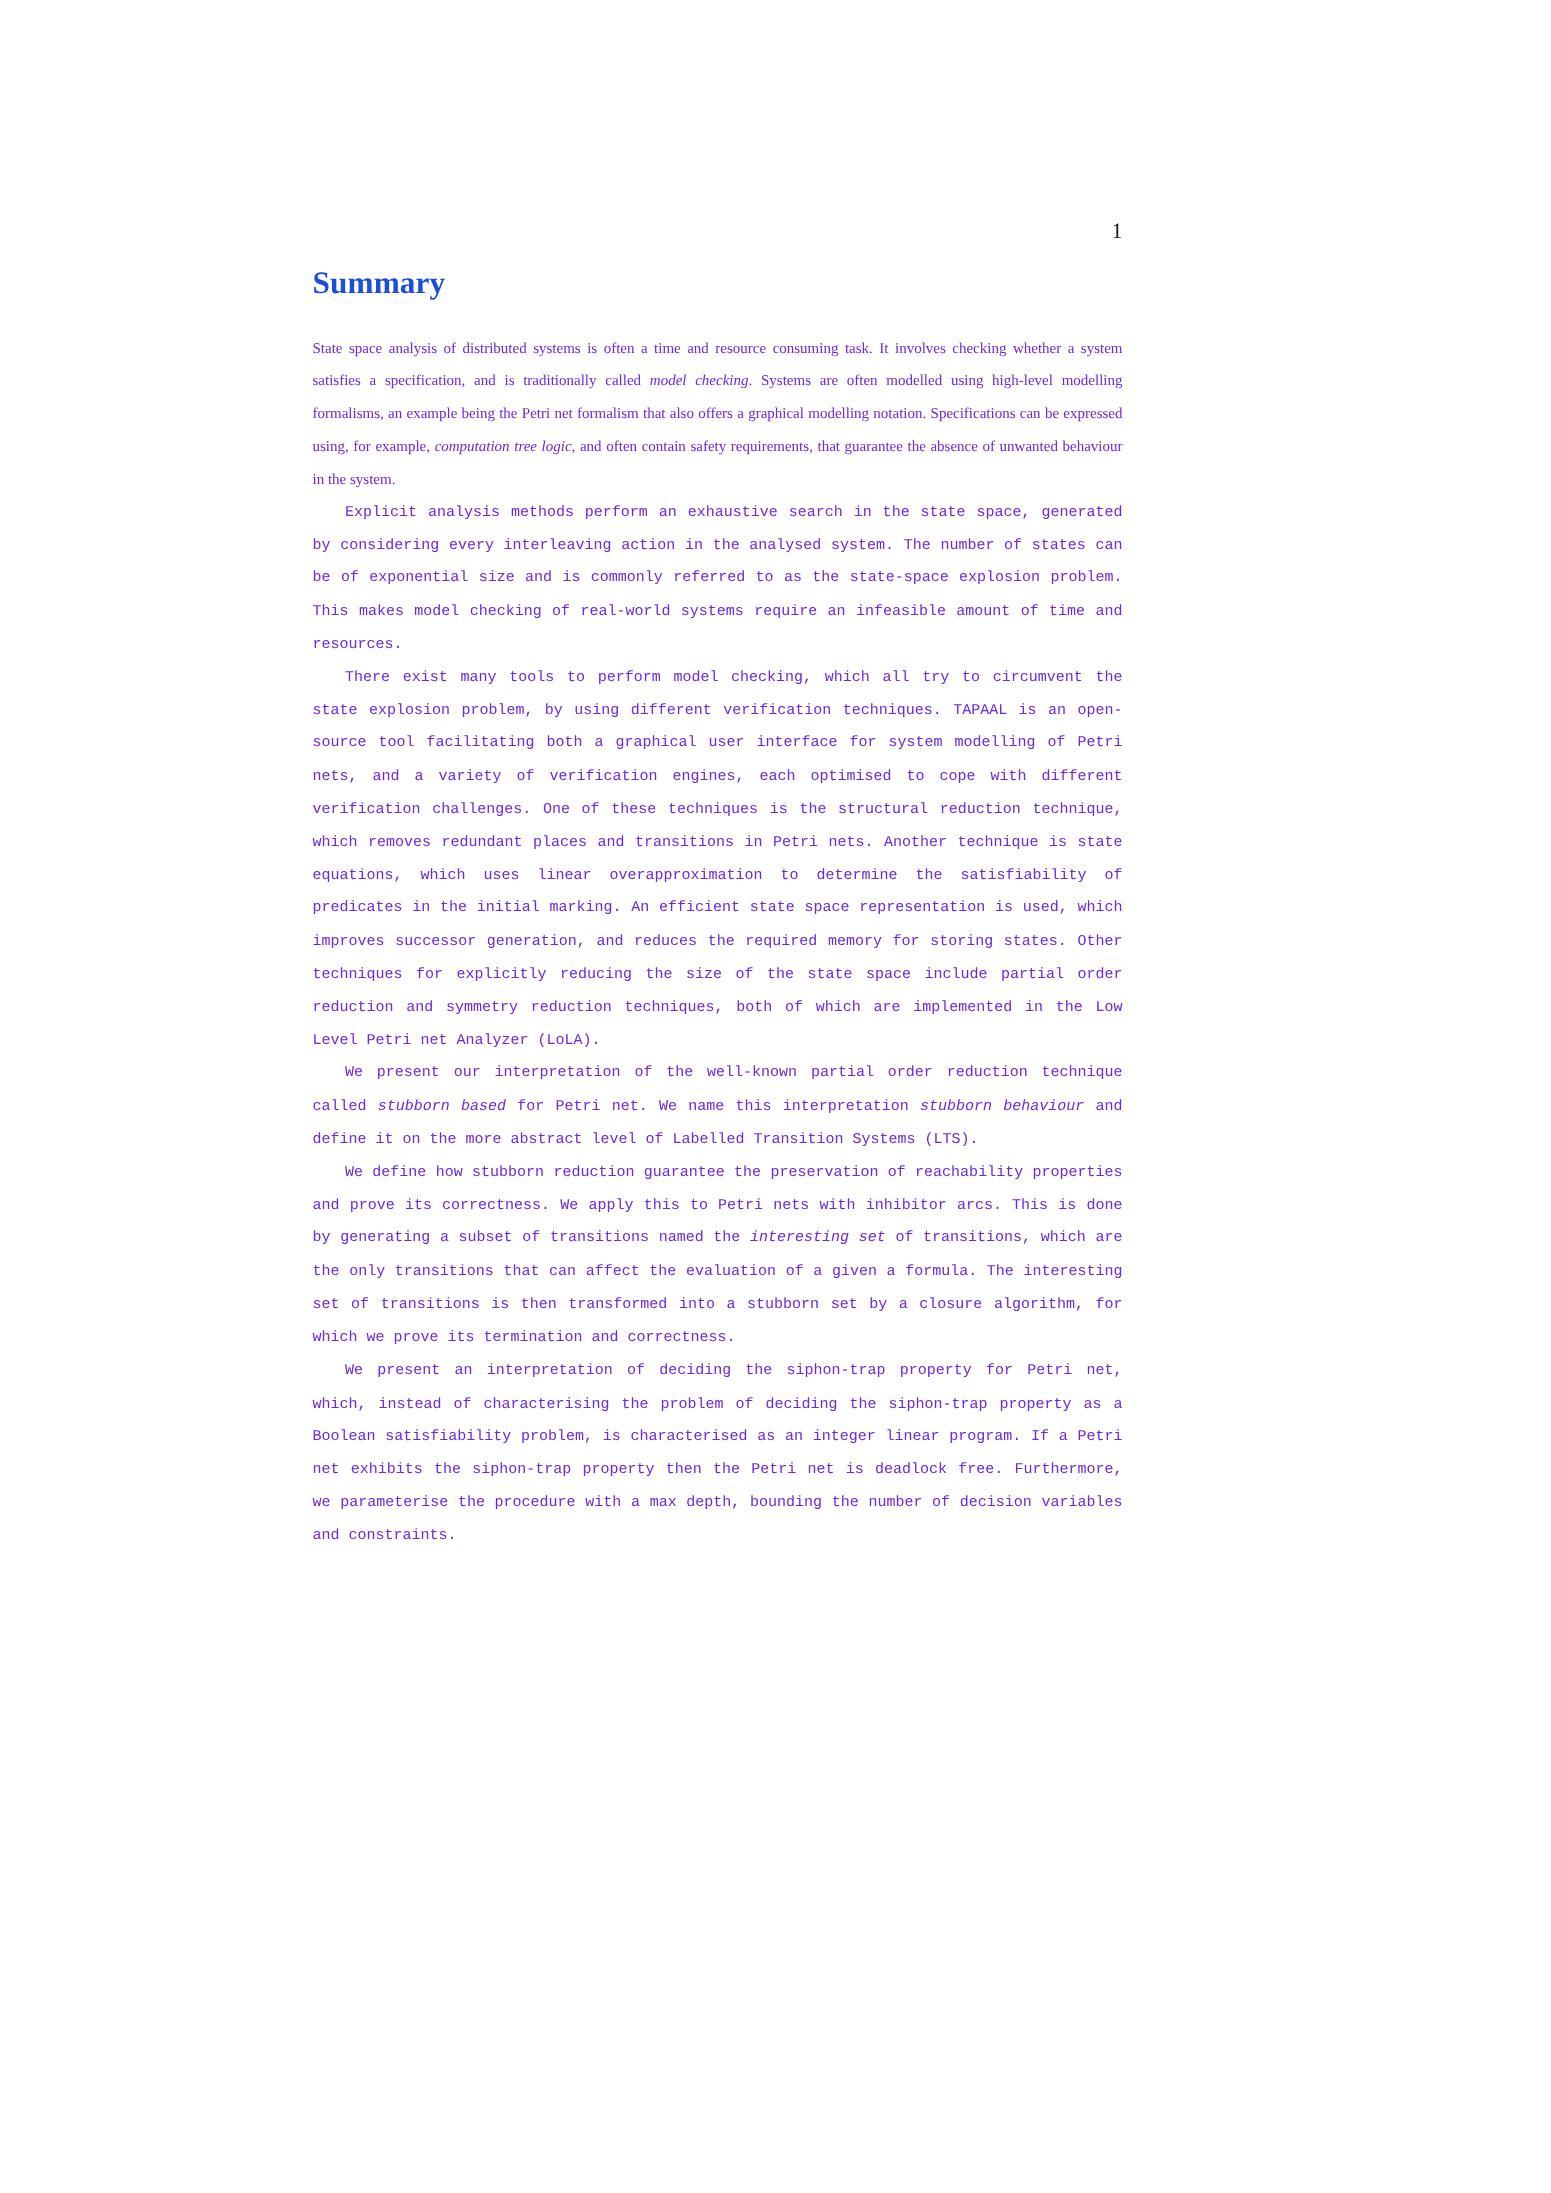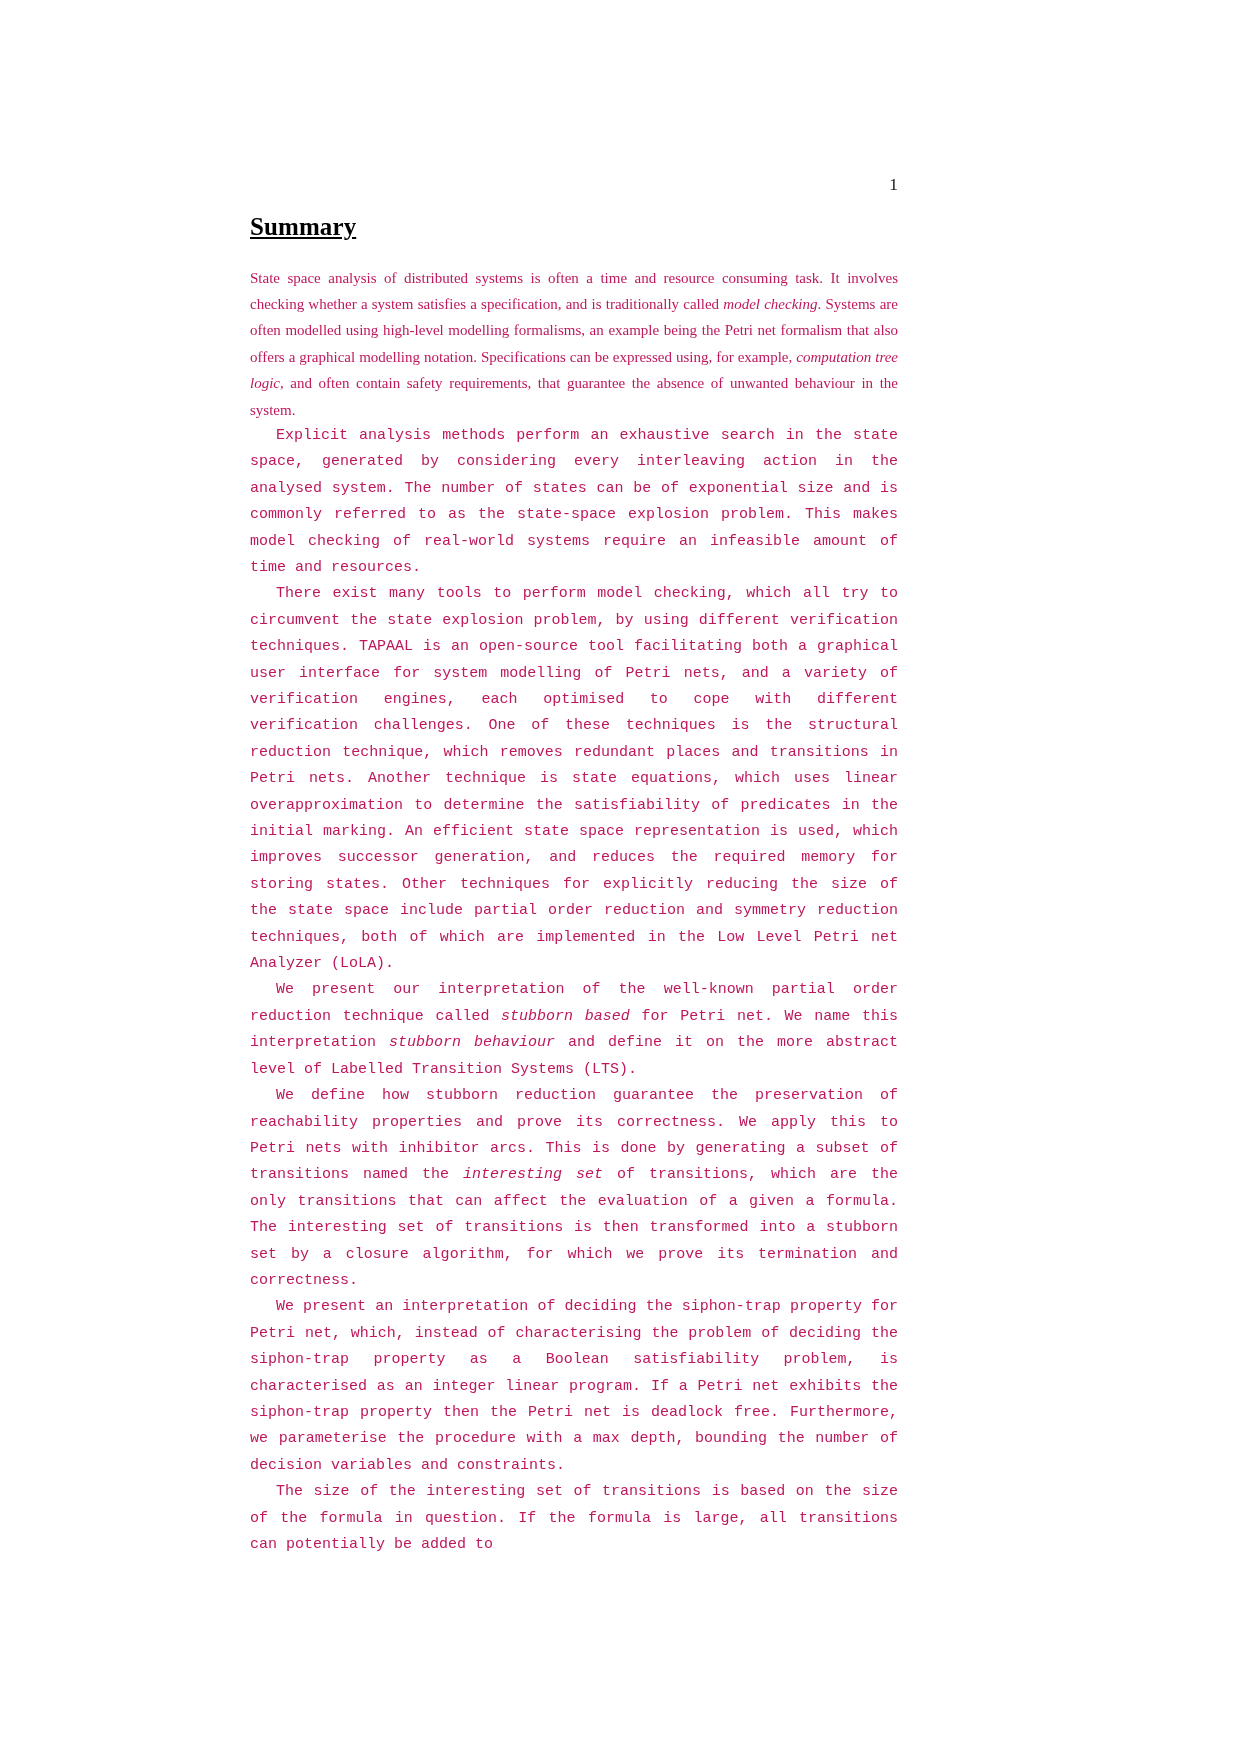--- a/index.html
+++ b/index.html
@@ -44,32 +44,31 @@
     left: 250px;
     width: 648px;
   }
 
   h1.section-title {
     font-size: 25px;
     font-weight: bold;
     margin: 0 0 24px 0;
     line-height: 1.1;
     letter-spacing: 0.1px;
-    color: #000000;
-    text-decoration: underline;
+    color: #1d4ed8;
   }
 
   p.body-par {
     margin: 0;
-    font-size: 15px;
+    font-size: 12px;
     line-height: 26.4px;
     text-align: justify;
     text-justify: inter-word;
     hyphens: none;
-    color: #be185d;
+    color: #6d28d9;
     text-indent: 0;
   }
   p.body-par.indent {
     text-indent: 26px;
     font-family: Liberation Mono, monospace;
   }
 
   i, em { font-style: italic; }
 </style>
 </head>
@@ -82,16 +81,15 @@
   <div class="textblock">
 
     <h1 class="section-title">Summary</h1>
 
     <p class="body-par">State space analysis of distributed systems is often a time and resource consuming task. It involves checking whether a system satisfies a specification, and is traditionally called <i>model checking</i>. Systems are often modelled using high-level modelling formalisms, an example being the Petri net formalism that also offers a graphical modelling notation. Specifications can be expressed using, for example, <i>computation tree logic</i>, and often contain safety requirements, that guarantee the absence of unwanted behaviour in the system.</p>
     <p class="body-par indent">Explicit analysis methods perform an exhaustive search in the state space, generated by considering every interleaving action in the analysed system. The number of states can be of exponential size and is commonly referred to as the state-space explosion problem. This makes model checking of real-world systems require an infeasible amount of time and resources.</p>
     <p class="body-par indent">There exist many tools to perform model checking, which all try to circumvent the state explosion problem, by using different verification techniques. TAPAAL is an open-source tool facilitating both a graphical user interface for system modelling of Petri nets, and a variety of verification engines, each optimised to cope with different verification challenges. One of these techniques is the structural reduction technique, which removes redundant places and transitions in Petri nets. Another technique is state equations, which uses linear overapproximation to determine the satisfiability of predicates in the initial marking. An efficient state space representation is used, which improves successor generation, and reduces the required memory for storing states. Other techniques for explicitly reducing the size of the state space include partial order reduction and symmetry reduction techniques, both of which are implemented in the Low Level Petri net Analyzer (LoLA).</p>
     <p class="body-par indent">We present our interpretation of the well-known partial order reduction technique called <i>stubborn based</i> for Petri net. We name this interpretation <i>stubborn behaviour</i> and define it on the more abstract level of Labelled Transition Systems (LTS).</p>
     <p class="body-par indent">We define how stubborn reduction guarantee the preservation of reachability properties and prove its correctness. We apply this to Petri nets with inhibitor arcs. This is done by generating a subset of transitions named the <i>interesting set</i> of transitions, which are the only transitions that can affect the evaluation of a given a formula. The interesting set of transitions is then transformed into a stubborn set by a closure algorithm, for which we prove its termination and correctness.</p>
     <p class="body-par indent">We present an interpretation of deciding the siphon-trap property for Petri net, which, instead of characterising the problem of deciding the siphon-trap property as a Boolean satisfiability problem, is characterised as an integer linear program. If a Petri net exhibits the siphon-trap property then the Petri net is deadlock free. Furthermore, we parameterise the procedure with a max depth, bounding the number of decision variables and constraints.</p>
-    <p class="body-par indent">The size of the interesting set of transitions is based on the size of the formula in question. If the formula is large, all transitions can potentially be added to</p>
 
   </div>
 </div>
 
 </body></html>

